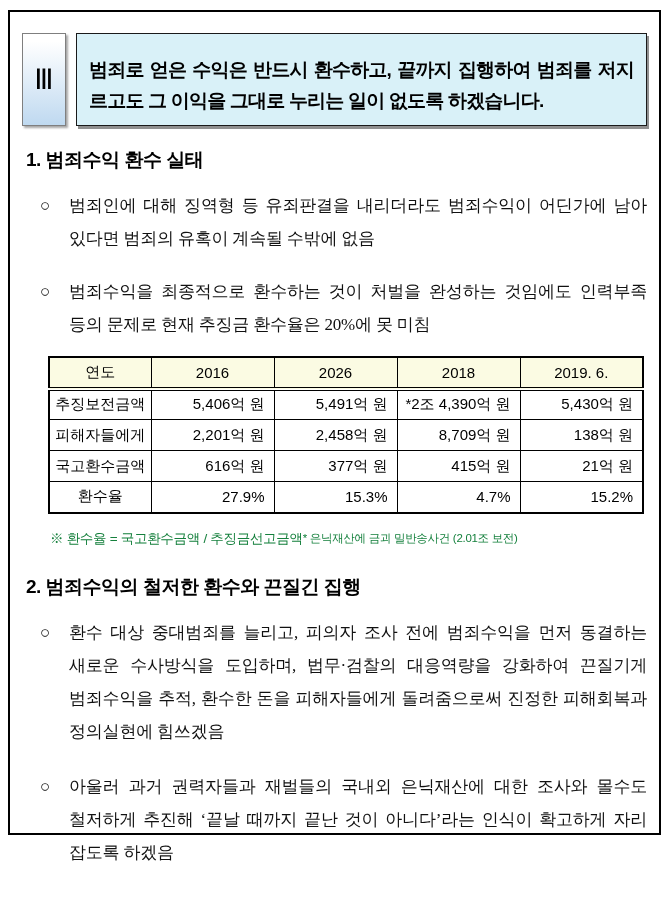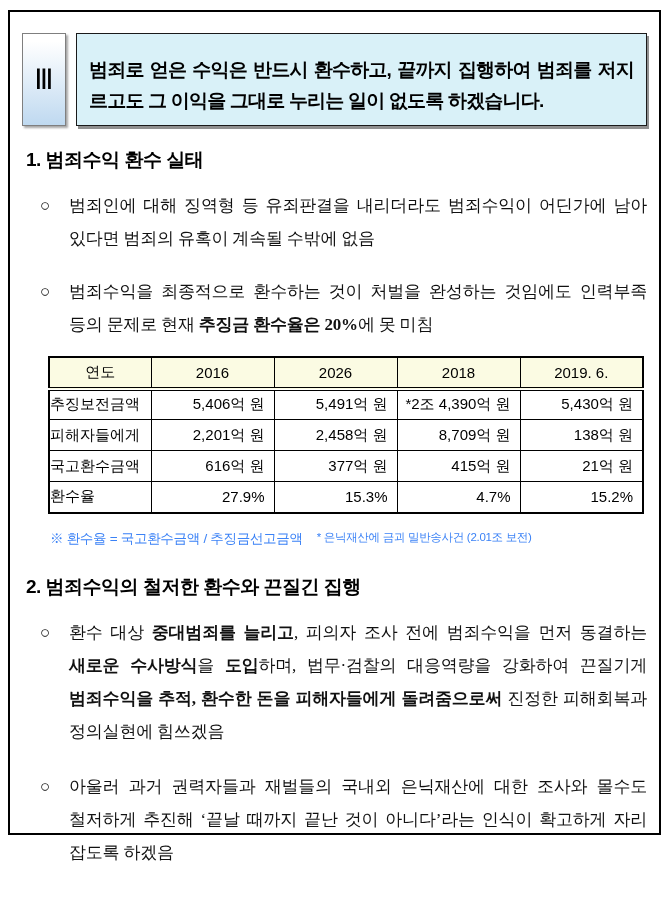--- a/index.html
+++ b/index.html
@@ -47,47 +47,47 @@
   }
 
   
   .bullet {
     display: flex; margin: 16px 2px 0 20px;
     font-family: "Liberation Serif", serif;
     font-size: 17px; line-height: 33px; color: #111;
   }
   .bullet .marker { width: 29px; flex-shrink: 0; }
   .bullet .btext { flex: 1; text-align: justify; letter-spacing: -0.2px; word-break: keep-all; }
-  .bullet .btext .b { font-weight: bold; margin-top: 48px; }
+  .bullet .btext .b { font-weight: normal; margin-top: 48px; }
 
   
   .stat-table {
     border-collapse: collapse;
     margin: 15px 0 0 28px;
     width: 594px;
     font-size: 15px; color: #000;
     border: 2px solid #000;
     table-layout: fixed;
   }
   .stat-table th, .stat-table td { border: 1px solid #000; height: 31px; }
   .stat-table thead th {
     background: #fbfbe3;
     font-weight: normal; text-align: center;
     border-bottom: 4px double #000;
     height: 32px;
   }
-  .stat-table td.rowlabel { }
+  .stat-table td.rowlabel { text-align: center; }
   .stat-table td.val { text-align: right; padding-right: 9px; }
   .col-label { width: 102px; }
   .col-year  { width: 123px; }
 
   
   .footnote {
-    display: flex; align-items: flex-start; gap: 14px;
-    margin: 16px 0 0 30px; color: #3b82f6;
+    display: flex; align-items: center; 
+    margin: 16px 0 0 30px; color: #15803d;
   }
   .footnote .fn-main { font-size: 13.5px; letter-spacing: -0.3px; }
   .footnote .fn-sub  { font-size: 11.5px; letter-spacing: -0.3px; }
 </style>
 </head>
 <body>
 
 <div class="canvas">
   <div class="page-frame">
 

